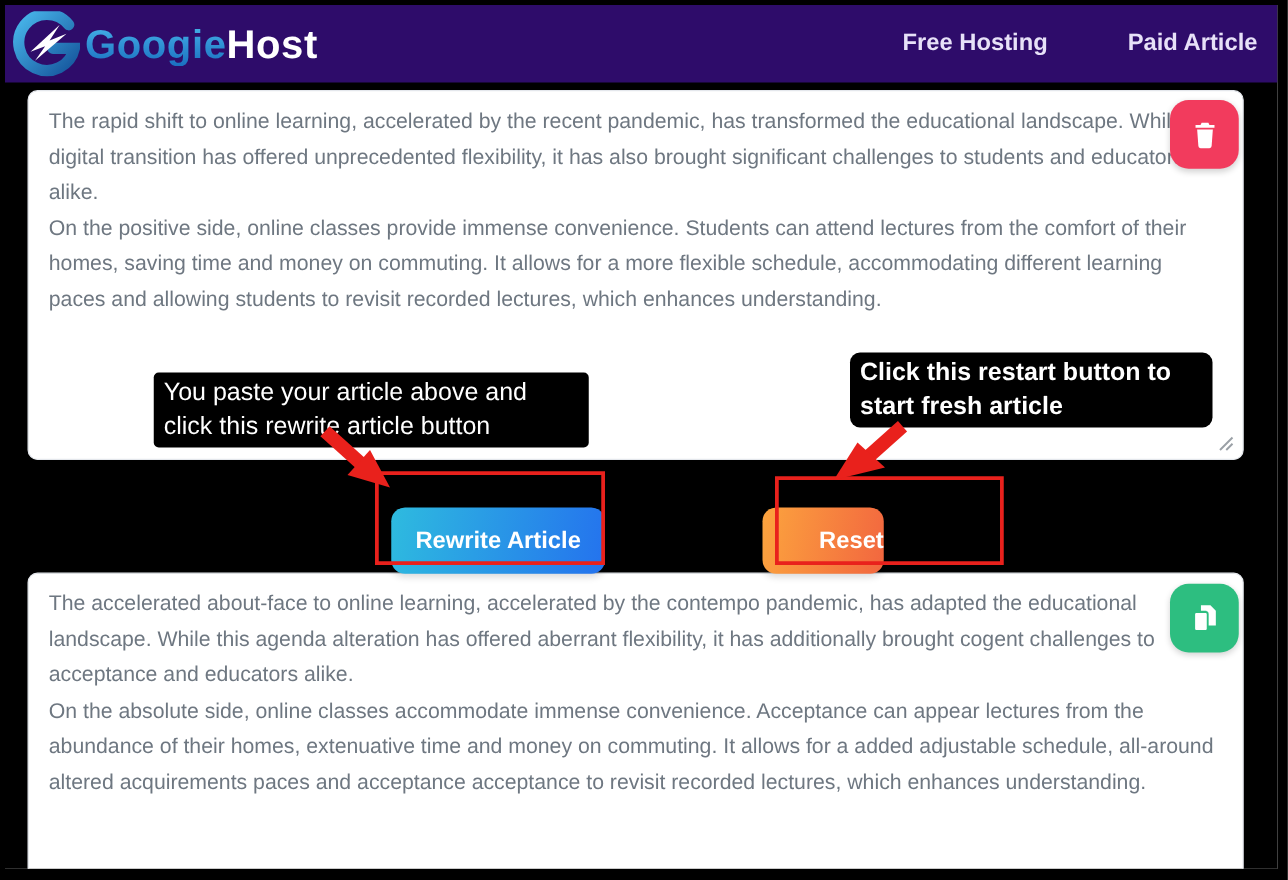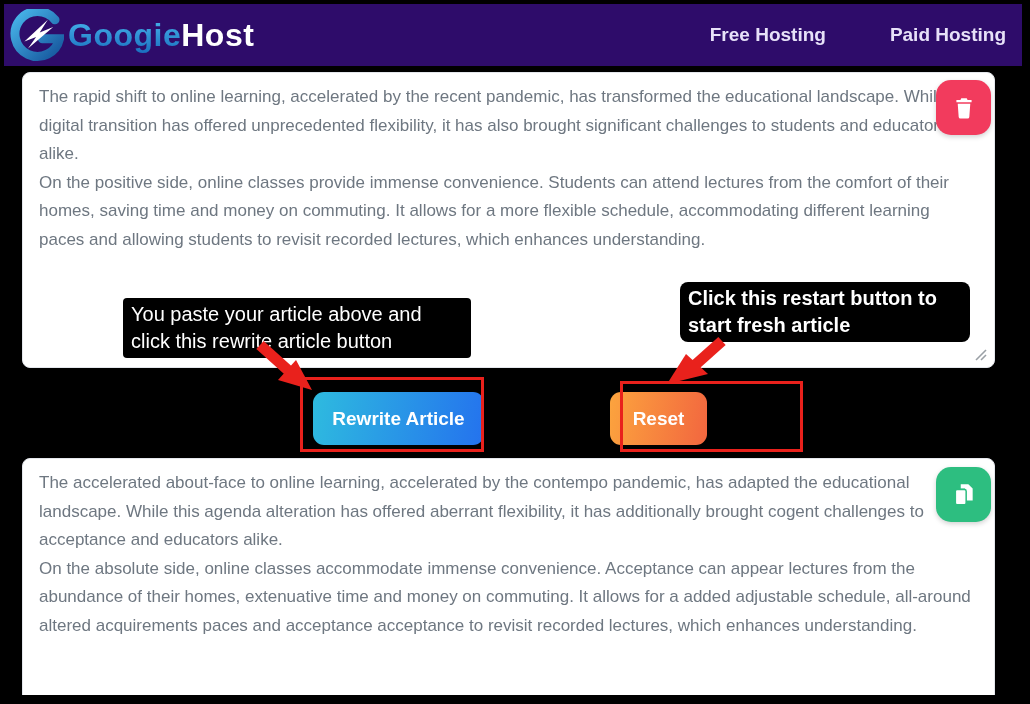--- a/index.html
+++ b/index.html
@@ -63,28 +63,28 @@
   .copy-btn   { left:932px; top:463px; background:var(--copy_btn); }
   .float-btn svg { width:26px; height:26px; }
 
   .resize-grip {
     position:absolute; left:966px; top:340px; width:18px; height:18px;
     z-index:2; cursor:nwse-resize;
   }
 
   
   .action-btn {
-    position:absolute; top:388px; height:53px; border:none;
+    position:absolute; top:402px; height:53px; border:none;
     border-radius:11px; color:#fff; font-weight:bold; font-size:19px;
     font-family:"Liberation Sans","DejaVu Sans",sans-serif;
     cursor:pointer; z-index:2; box-shadow:0 2px 6px rgba(0,0,0,0.15);
   }
   .btn-rewrite { left:309px; width:171px; background:linear-gradient(100deg, var(--btn_rewrite)); }
   .btn-sample  { left:501px; width:100px; background:linear-gradient(100deg, var(--btn_sample)); }
-  .btn-reset   { left:606px; width:97px;  background:linear-gradient(100deg, var(--btn_reset)); }
+  .btn-reset   { left:606px; width:97px;  background:linear-gradient(100deg, var(--btn_reset));text-align:right; }
 
   
   .tooltip {
     position:absolute; background:var(--tooltip_bg); color:#fff;
     font-family:"Liberation Sans","DejaVu Sans",sans-serif;
     font-size:20px; line-height:27px; padding:3px 8px;
     z-index:6;
   }
   .tooltip-rewrite { left:119px; top:294px; width:348px; border-radius:4px; }
   .tooltip-reset   { left:676px; top:278px; width:290px; border-radius:8px;font-weight:bold; }
@@ -115,21 +115,21 @@
               <stop offset="1" stop-color="#15559c"></stop>
             </linearGradient>
           </defs>
           <path d="M50 12 A 25 25 0 1 0 55 33 L 36 33" fill="none" stroke="url(#lgG)" stroke-width="10" stroke-linecap="round"></path>
           <path d="M16 36 L42 12 L33 26 L48 20 L20 44 L29 31 Z" fill="#ffffff"></path>
         </svg>
         <div class="logo-text"><span class="logo-googie">Googie</span><span class="logo-host">Host</span></div>
       </div>
       <div class="nav">
         <a class="nav-link">Free Hosting</a>
-        <a class="nav-link">Paid Hosting</a>
+        <a class="nav-link">Paid Article</a>
       </div>
     </div>
 
     <textarea class="ta ta-input" spellcheck="false" style="">The rapid shift to online learning, accelerated by the recent pandemic, has transformed the educational landscape. While this digital transition has offered unprecedented flexibility, it has also brought significant challenges to students and educators alike.
 On the positive side, online classes provide immense convenience. Students can attend lectures from the comfort of their homes, saving time and money on commuting. It allows for a more flexible schedule, accommodating different learning paces and allowing students to revisit recorded lectures, which enhances understanding.</textarea>
 
     <button class="float-btn delete-btn">
       <span style="display:flex;">
         <svg viewBox="0 0 24 24">
           <path fill="#ffffff" d="M9.5 3h5l0.8 1.6H19v2.1H5V4.6h3.7L9.5 3z"></path>

